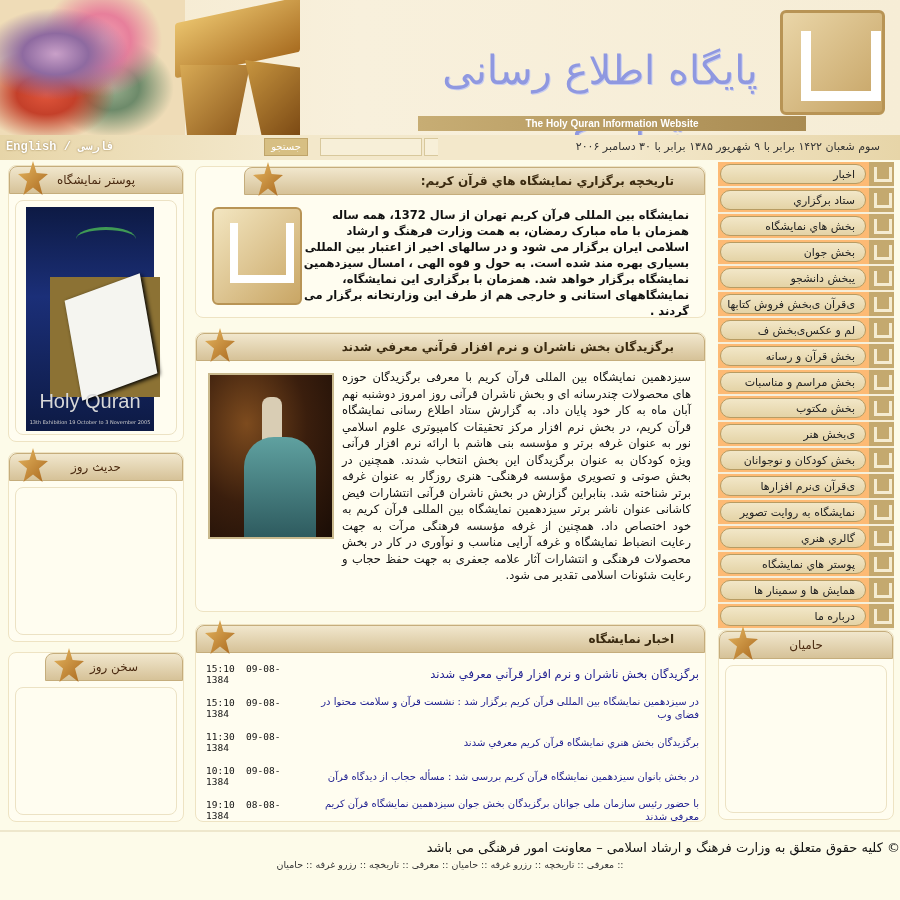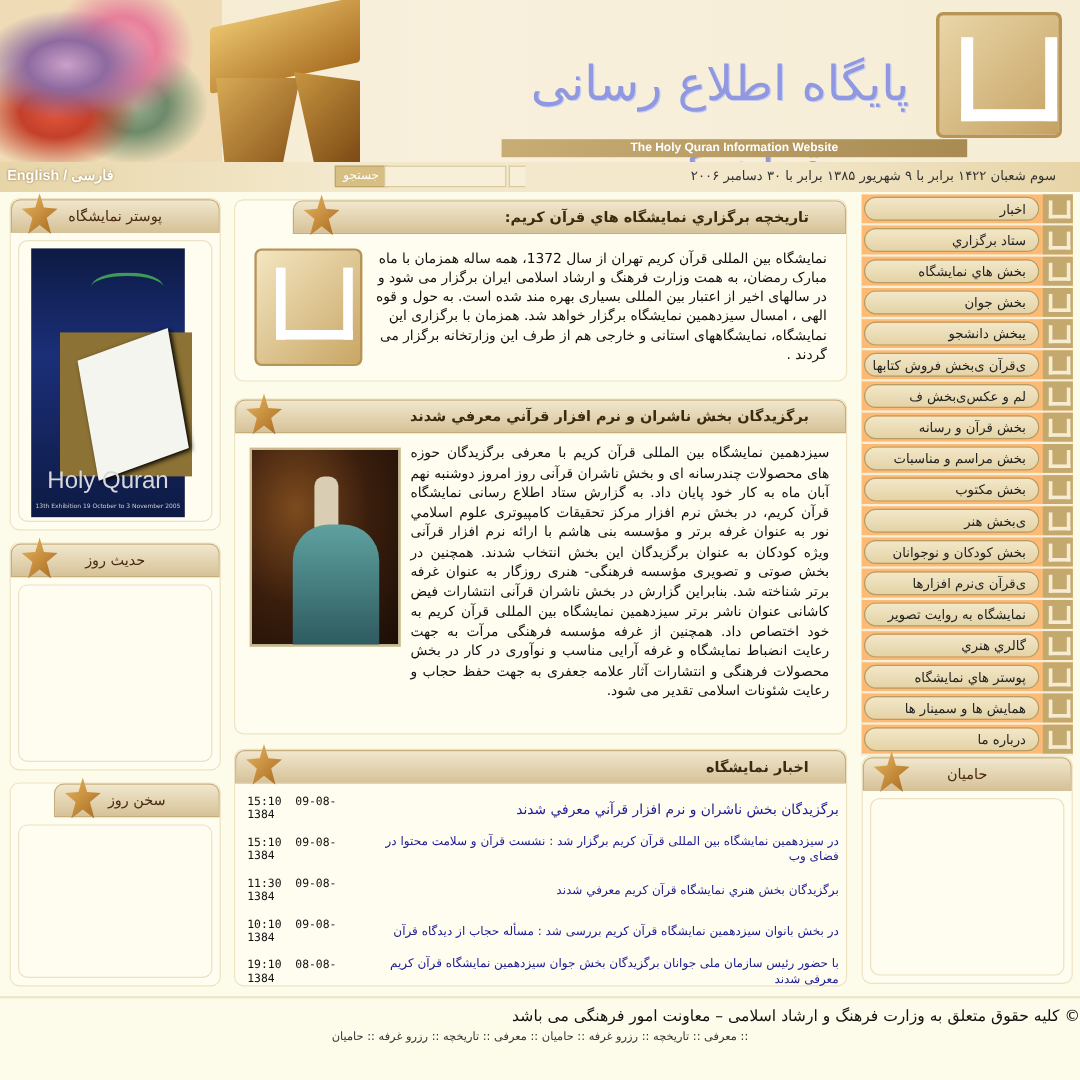--- a/index.html
+++ b/index.html
@@ -9,23 +9,23 @@
 .birds{position:absolute;left:0;top:0;width:185px;height:135px;background:radial-gradient(ellipse at 30% 40%,#c9a0c8 0,#8e6aa0 18%,transparent 40%),radial-gradient(ellipse at 55% 30%,#f2a6b6 0,#e77f9b 20%,transparent 42%),radial-gradient(ellipse at 25% 70%,#e0553b 0,#c4402a 15%,transparent 35%),radial-gradient(ellipse at 60% 65%,#9bb08f 0,#6d8a6a 18%,transparent 40%),#efdcb7}
 .rehal{position:absolute;left:170px;top:10px;width:135px;height:125px}
 .rehal .top{position:absolute;left:5px;top:0;width:125px;height:55px;background:linear-gradient(160deg,#e9c26c,#a86c20);transform:skewY(-12deg);border-radius:3px}
 .rehal .leg1{position:absolute;left:10px;top:55px;width:70px;height:70px;background:linear-gradient(135deg,#d8aa55,#8a561a);clip-path:polygon(0 0,100% 0,80% 100%,10% 100%)}
 .rehal .leg2{position:absolute;left:75px;top:50px;width:55px;height:75px;background:linear-gradient(135deg,#c89640,#7c4a14);clip-path:polygon(0 0,100% 10%,100% 100%,30% 100%)}
 .title-cal{position:absolute;left:420px;top:35px;width:360px;height:70px;font-family:"DejaVu Serif",serif;font-size:40px;color:#8f98e0;text-align:center;direction:rtl;line-height:70px;letter-spacing:1px;text-shadow:1px 1px 0 #c6cbf0}
 .subtitle-bar{position:absolute;left:418px;top:116px;width:388px;height:15px;background:linear-gradient(90deg,#c7ad74,#a98b52);color:#fff;font-family:"Liberation Sans",sans-serif;font-weight:bold;font-size:10px;text-align:center;line-height:15px}
 .logo-big{position:absolute;left:780px;top:10px;width:105px;height:105px;border-radius:6px;background:linear-gradient(135deg,#ead6a8,#c5a263);border:3px solid #b89455}
 .logo-big:after{content:"";position:absolute;left:18px;top:18px;width:60px;height:60px;border-left:10px solid #fff;border-bottom:10px solid #fff;border-right:10px solid #fff}
 .topbar{position:absolute;left:0;top:135px;width:900px;height:25px;background:linear-gradient(90deg,#e7d5a8,#f3e8cb 30%,#f3e8cb 70%,#e7d5a8)}
-.lang{position:absolute;left:6px;top:4px;font-family:Liberation Sans, sans-serif;font-weight:bold;font-size:12px;color:#fff;text-shadow:0 0 2px #8b6f3b}
+.lang{position:absolute;left:6px;top:4px;font-family:Liberation Mono, monospace;font-weight:bold;font-size:12px;color:#fff;text-shadow:0 0 2px #8b6f3b}
 .lang span{cursor:pointer}
-.search-btn{position:absolute;left:279px;top:3px;width:44px;height:18px;background:#d7bf83;border:1px solid #bfa469;color:#fff;font-size:10px;text-align:center;line-height:16px}
+.search-btn{position:absolute;left:264px;top:3px;width:44px;height:18px;background:#d7bf83;border:1px solid #bfa469;color:#fff;font-size:10px;text-align:center;line-height:16px}
 .search-input{position:absolute;left:320px;top:3px;width:102px;height:18px;background:#f7efd8;border:1px solid #d8c89c}
 .search-input2{position:absolute;left:424px;top:3px;width:14px;height:18px;background:#f7efd8;border:1px solid #d8c89c;border-right:none}
 .date{position:absolute;right:20px;top:5px;direction:rtl;font-size:11px;color:#333}
 .col-right{position:absolute;left:718px;top:162px;width:176px}
 .menu-item{height:26px;display:flex;background:#fdba74;border-bottom:2px solid #f6efda;margin-bottom:0}
 .menu-item .pill{flex:1;margin:2px 3px 2px 2px;background:linear-gradient(#f2e7c8,#e4d3a6);border:1px solid #b79c63;border-radius:11px;direction:rtl;text-align:right;padding-right:10px;line-height:19px;font-size:11px;color:#222;overflow:hidden;white-space:nowrap}
 .menu-item .ico{width:25px;background:#c4a96f;position:relative}
 .menu-item .ico:after{content:"";position:absolute;left:5px;top:5px;width:12px;height:12px;border-left:3px solid #f5ecd2;border-bottom:3px solid #f5ecd2;border-right:3px solid #f5ecd2}
 .box{position:absolute;border:1px solid #eee3c3;border-radius:8px;background:#fffdf0}
 .box-head{height:28px;border-radius:8px 8px 0 0;background:linear-gradient(#f1e7cd,#d6c298);border:1px solid #c5ad7c;position:relative;margin:0}
@@ -196,21 +196,21 @@
     <div class="htitle center">سخن روز</div>
   </div>
   <div class="box-body"></div>
 </div>
 
 <div class="box" style="left:195px;top:166px;width:511px;height:152px;padding-left:48px;">
   <div class="box-head">
     <div class="star"></div>
     <div class="htitle">تاريخچه برگزاري نمايشگاه هاي قرآن کريم:</div>
   </div>
-  <div class="box-body" style="border:none;">
+  <div class="box-body" style="border:none;font-weight:bold;">
     <div class="intro-logo"></div>
     <div class="intro-body">نمایشگاه بین المللی قرآن کریم تهران از سال 1372، همه ساله همزمان با ماه مبارک رمضان، به همت وزارت فرهنگ و ارشاد اسلامی ایران برگزار می شود و در سالهای اخیر از اعتبار بین المللی بسیاری بهره مند شده است. به حول و قوه الهی ، امسال سیزدهمین نمایشگاه برگزار خواهد شد. همزمان با برگزاری این نمایشگاه، نمایشگاههای استانی و خارجی هم از طرف این وزارتخانه برگزار می گردند .</div>
   </div>
 </div>
 
 <div class="box" style="left:195px;top:332px;width:511px;height:280px;">
   <div class="box-head">
     <div class="star"></div>
     <div class="htitle">برگزيدگان بخش ناشران و نرم افزار قرآني معرفي شدند</div>
   </div>

